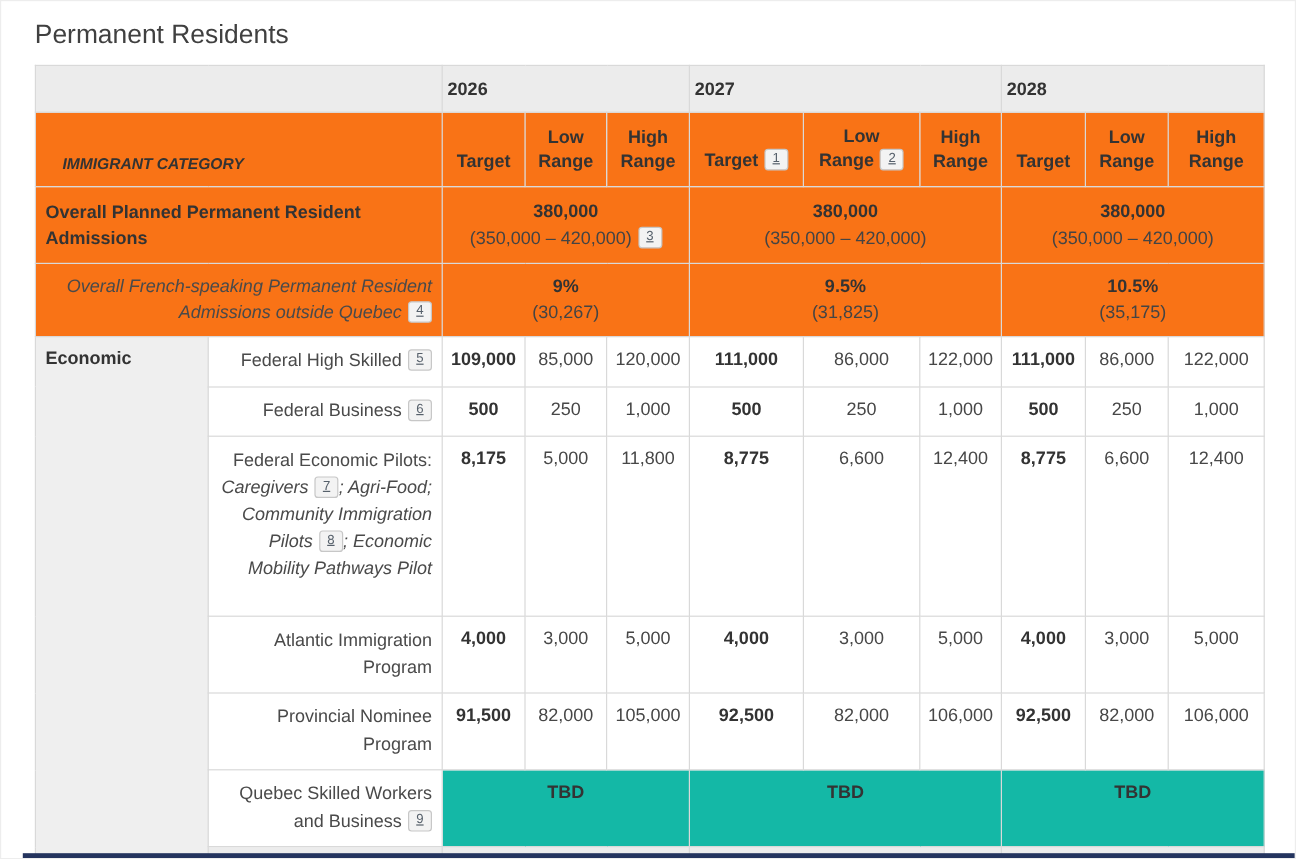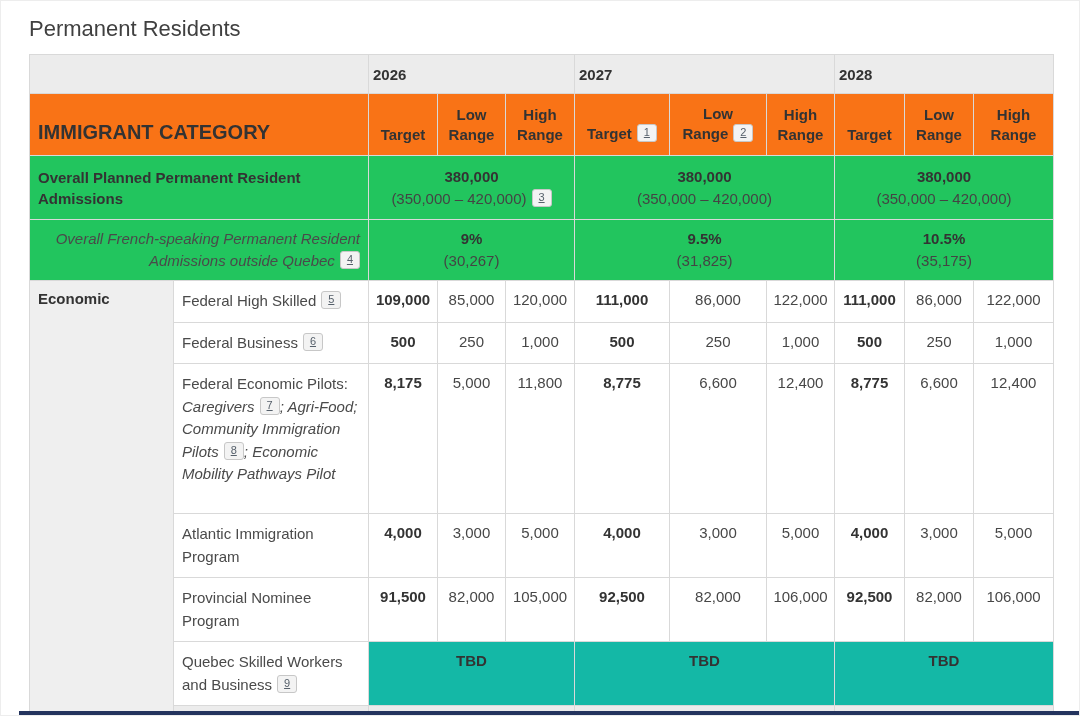--- a/index.html
+++ b/index.html
@@ -26,37 +26,37 @@
     width:1024px;
     margin-left:28px;
     font-size:15px;
   }
   td, th { border:1px solid #d9d9d9; padding:0; }
 
   
   .hdr th, .hdr td { background:#ececec; }
   .year-hd { font-weight:bold; text-align:left; color:#333; padding:9px 4px; font-size:15px; }
   .hdr2 th { background:#f97316; vertical-align:bottom; }
-  .cat-hd { text-align:left; font-weight:bold; color:#333; padding:8px 8px 11px 8px; font-size:20px; }
+  .cat-hd { text-align:left; font-weight:bold; color:#333; padding:8px 8px 11px 22px; font-size:13px;font-style:italic; }
   .col-hd { text-align:center; font-weight:bold; color:#333; padding:6px 2px 10px 2px; line-height:1.35; }
 
   
-  .ovr td { background:#22c55e; }
+  .ovr td { background:#f97316; }
   .ovr-label { font-weight:bold; color:#333; padding:9px 8px; text-align:left; line-height:1.4; vertical-align:middle; }
   .fr-label { font-style:italic; color:#4a4a4a; padding:8px 8px; text-align:right; line-height:1.45; vertical-align:middle; }
   .val2 { text-align:center; vertical-align:middle; line-height:1.45; color:#444; padding:6px 4px; }
   .val2 .main { font-weight:bold; color:#333; }
 
   
   .grp-cell {
     background:#efefef; vertical-align:top; text-align:left;
     font-weight:bold; color:#333; padding:9px 8px;
   }
   .cat-sub {
-    background:#ffffff; vertical-align:top; text-align:left;
+    background:#ffffff; vertical-align:top; text-align:right;
     color:#4a4a4a; padding:9px 8px; line-height:1.5;margin-left:36px;
   }
   .cat-sub .it { font-style:italic; }
   .val {
     background:#ffffff; text-align:center; vertical-align:top;
     color:#474747; padding:10px 2px 6px 2px;
   }
   .val.b, .b { font-weight:bold; color:#333; }
   .tbd { background:#14b8a6; text-align:center; vertical-align:top; font-weight:bold; color:#333; padding:10px 2px; }
 

